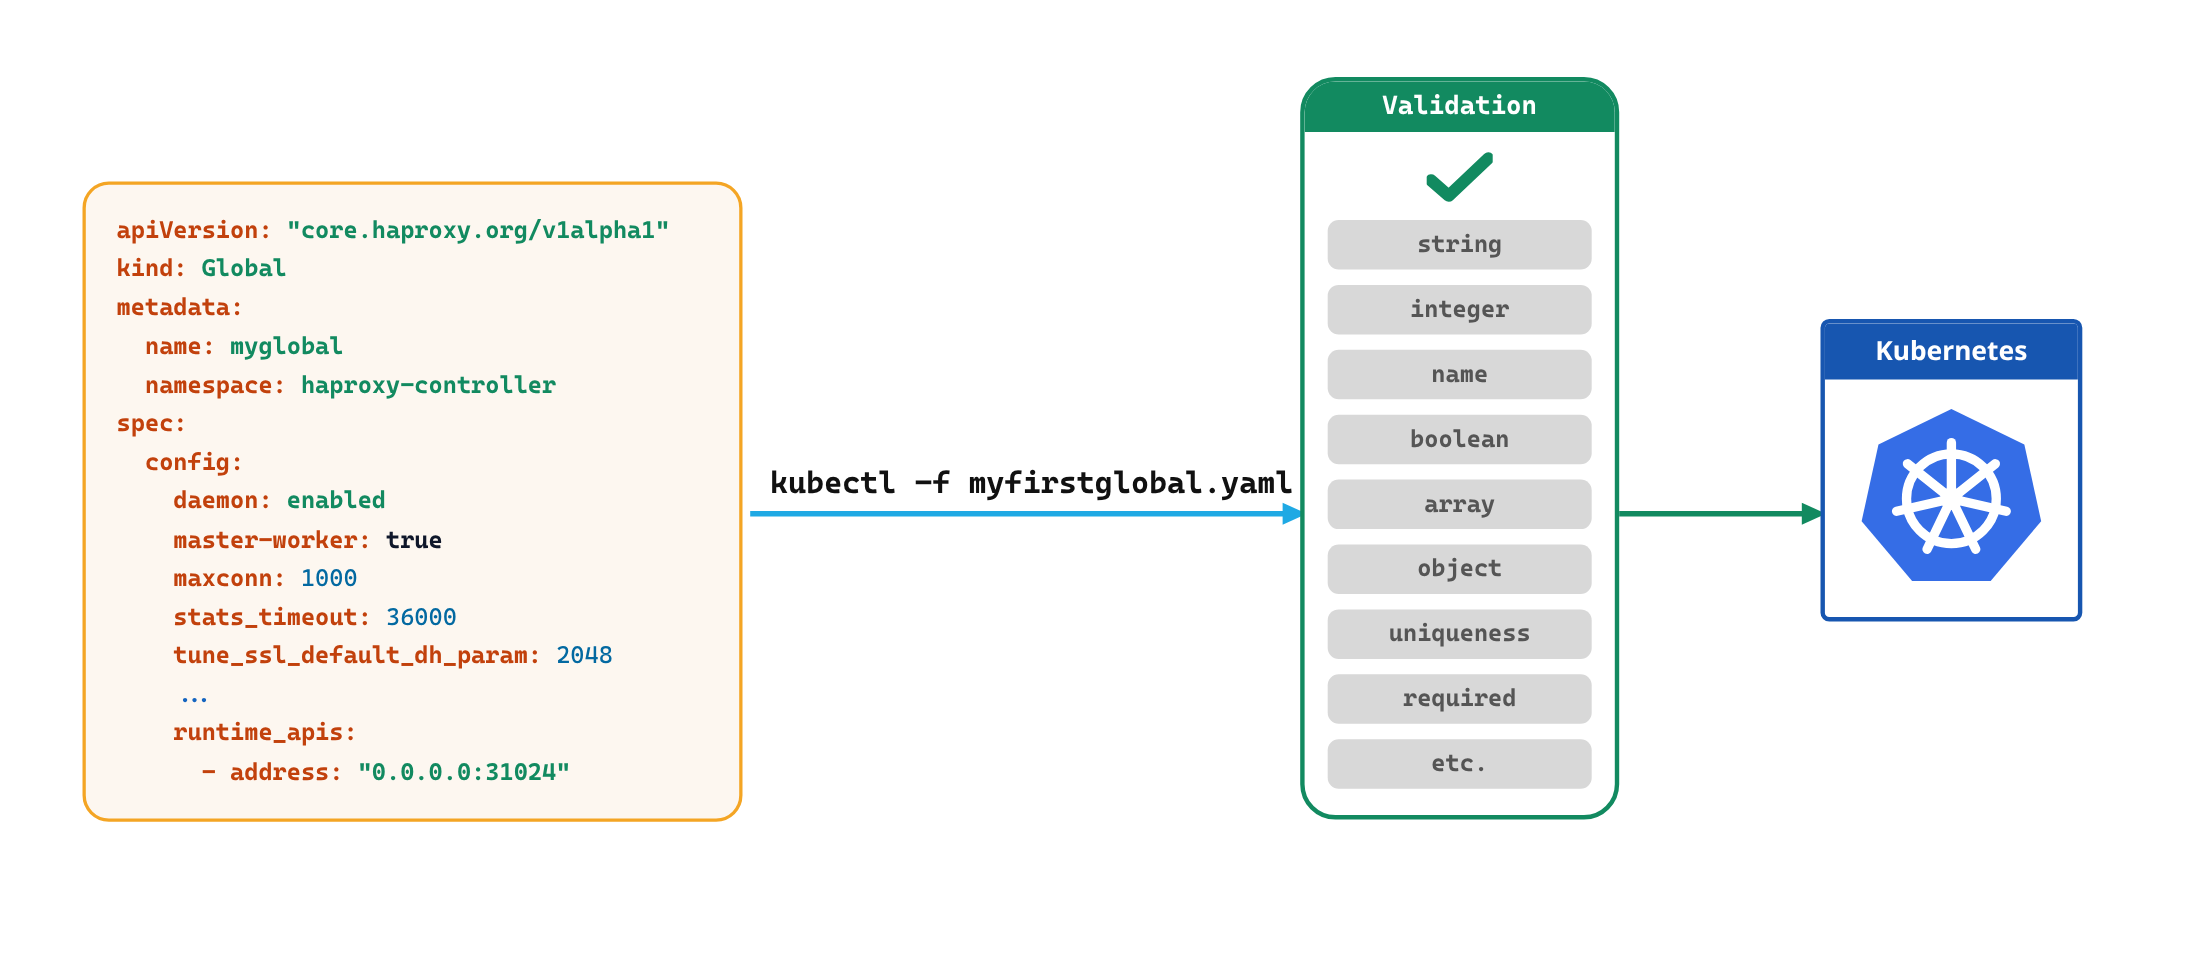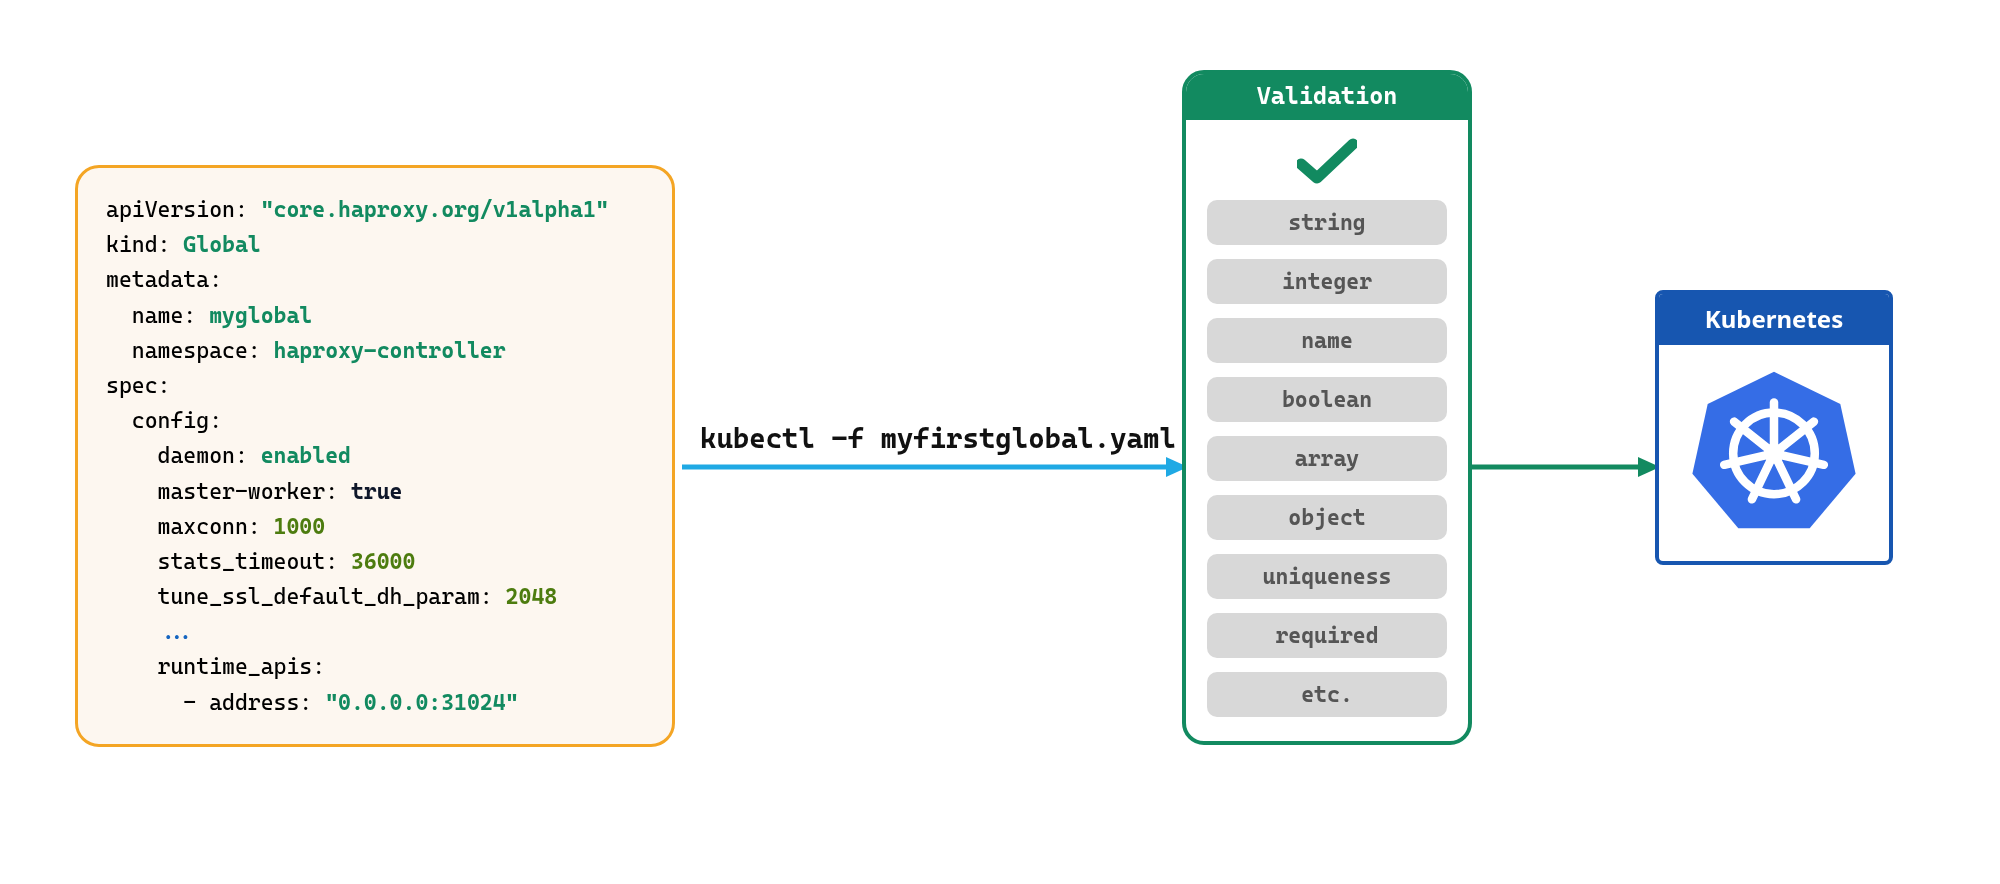--- a/index.html
+++ b/index.html
@@ -24,23 +24,23 @@
     left: 75px;
     top: 165px;
     width: 600px;
     border: 3px solid #f4a524;
     border-radius: 24px;
     background: #fdf7f0;
     padding: 24px 28px;
     font-size: 22px;
     line-height: 1.6;
   }
-  .yaml-card .k { color: #000000; font-weight: 400; }
+  .yaml-card .k { color: #c2410c; font-weight: 700; }
   .yaml-card .str { color: #128a60; font-weight: 700; }
-  .yaml-card .num { color: #4d7c0f; font-weight: 700; }
+  .yaml-card .num { color: #0369a1; font-weight: 400; }
   .yaml-card .bool { color: #0f172a; font-weight: 700; }
   .yaml-card .dots { color: #1565c0; font-weight: 700; }
 
   
   .cmd {
     position: absolute;
     left: 700px;
     top: 422px;
     font-size: 28px;
     font-weight: 700;
@@ -48,21 +48,21 @@
     white-space: nowrap;
   }
 
   
   .validation {
     position: absolute;
     left: 1182px;
     top: 70px;
     width: 290px;
     border: 4px solid #128a60;
-    border-radius: 22px;
+    border-radius: 32px;
     background: #ffffff;
     overflow: hidden;
   }
   .validation .title {
     background: #128a60;
     color: #fff;
     text-align: center;
     font-size: 24px;
     font-weight: 700;
     padding: 8px 0 10px;

